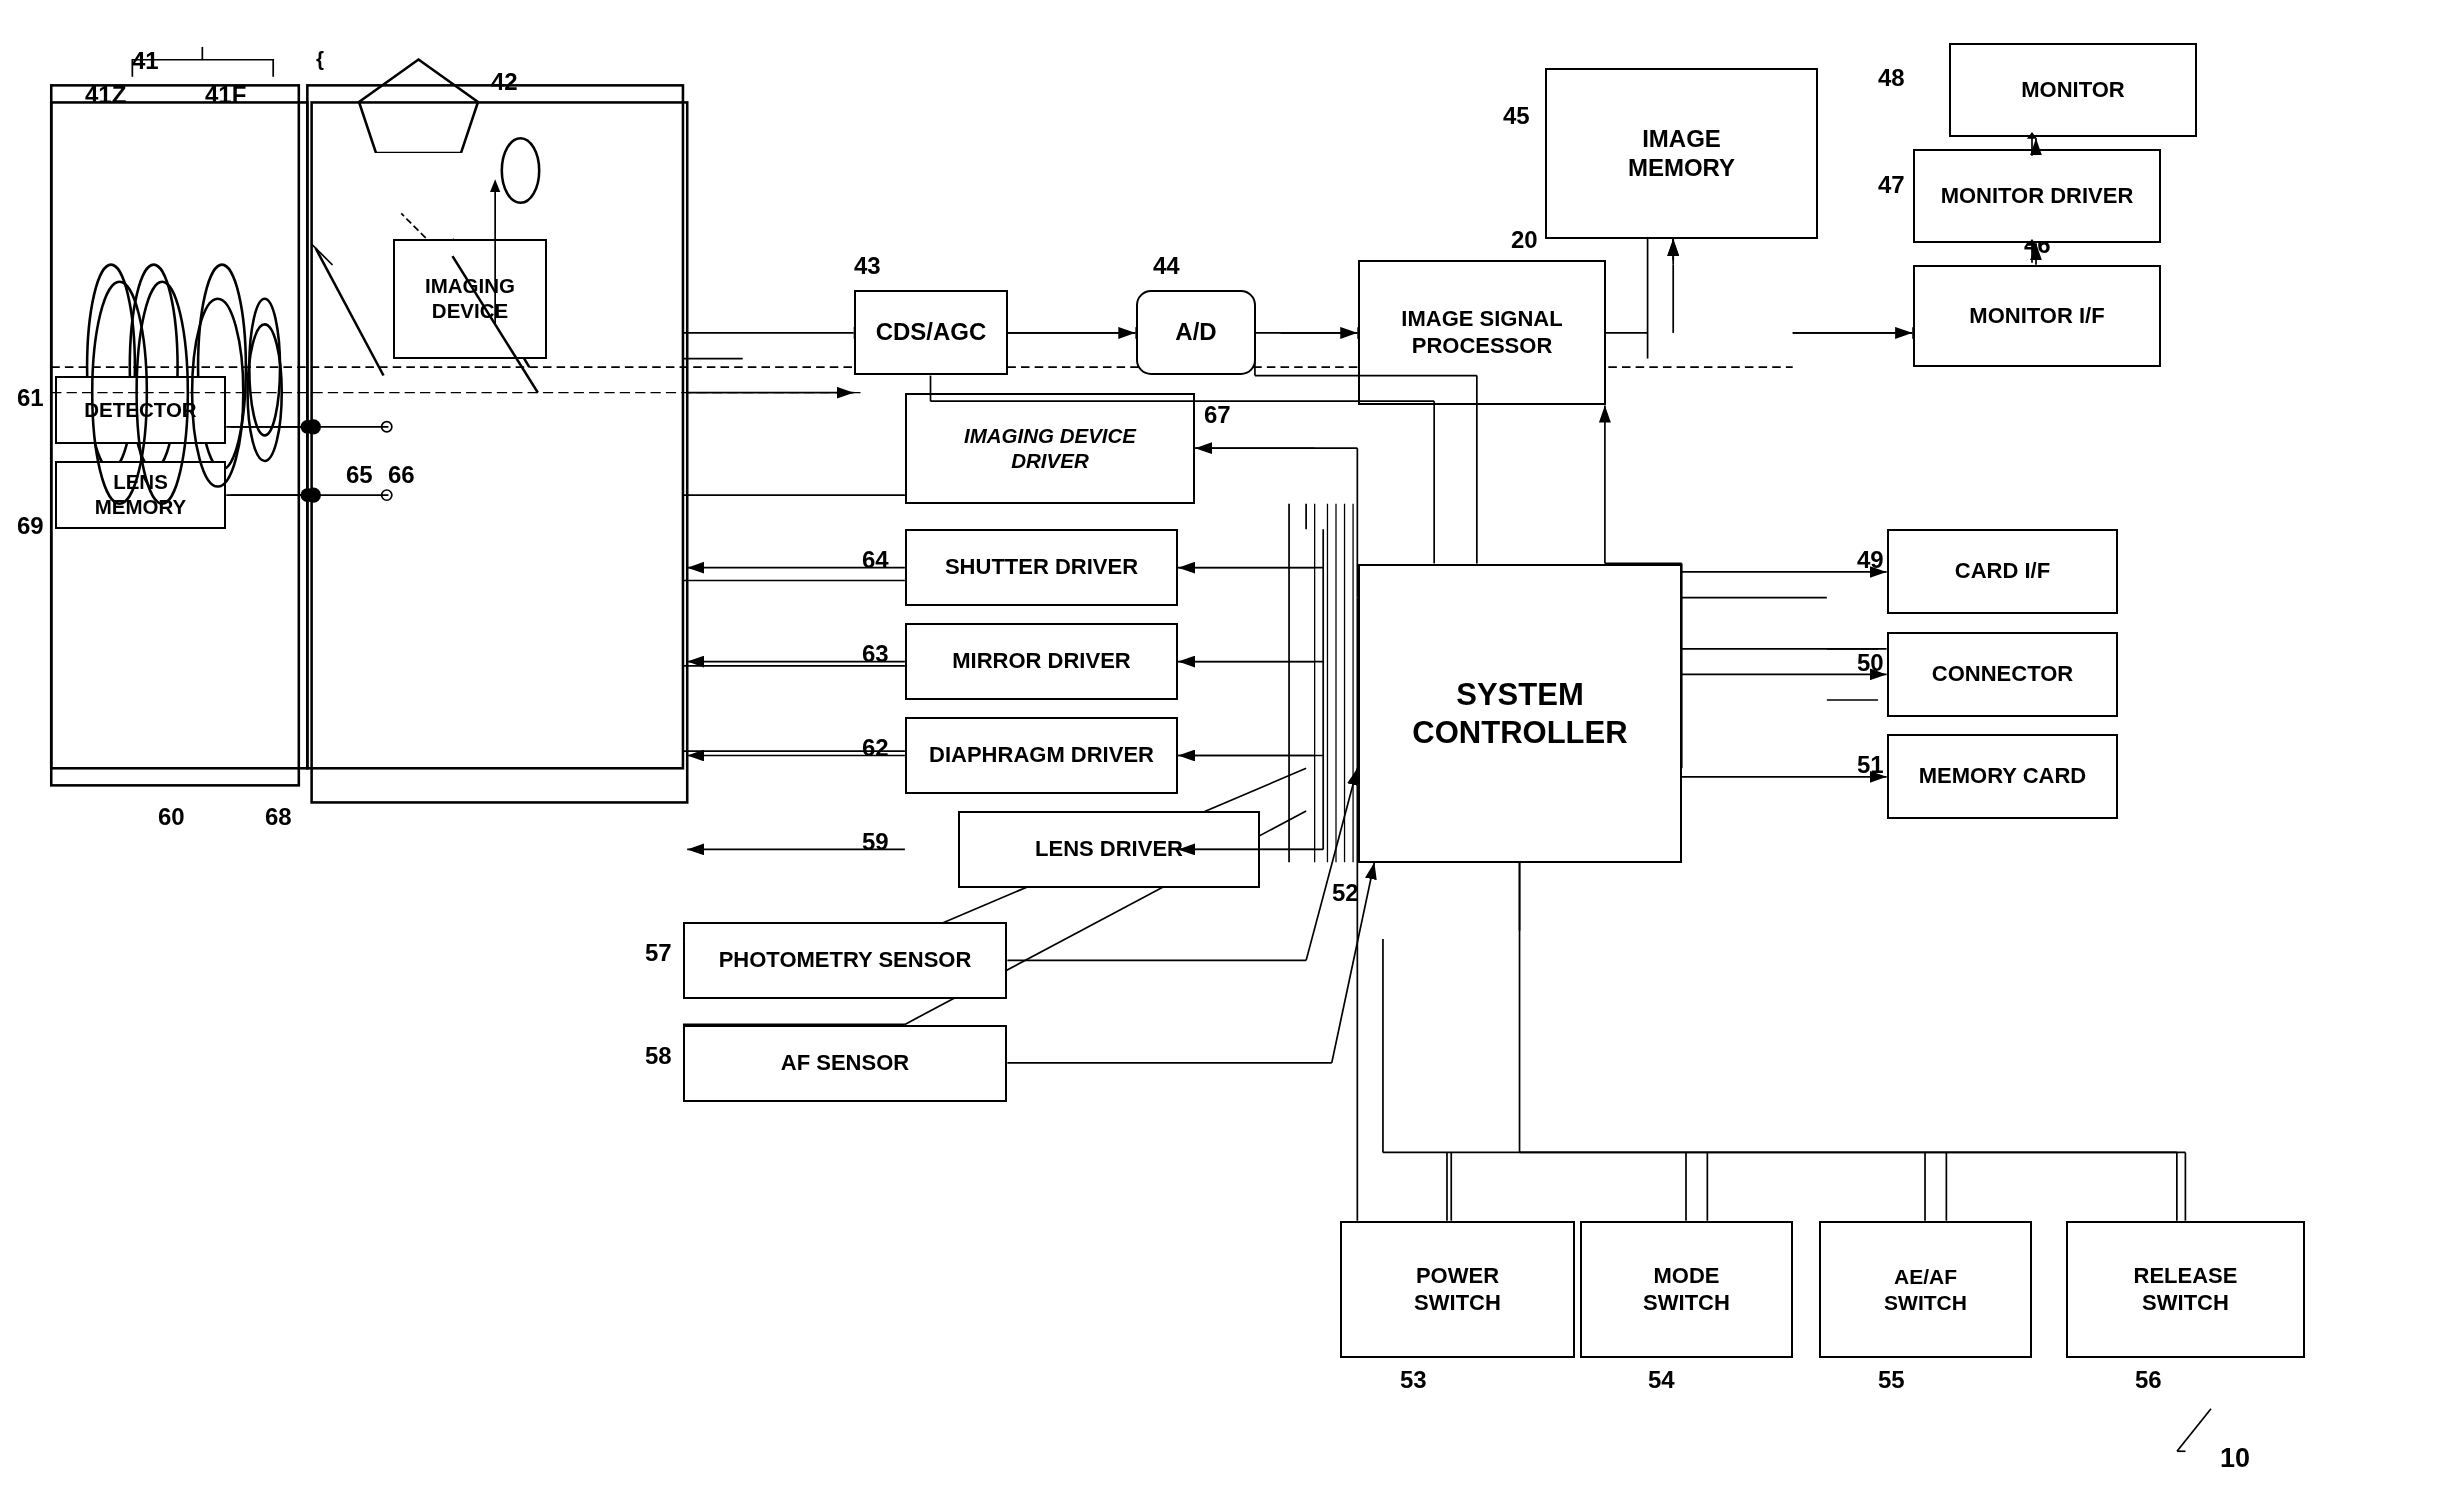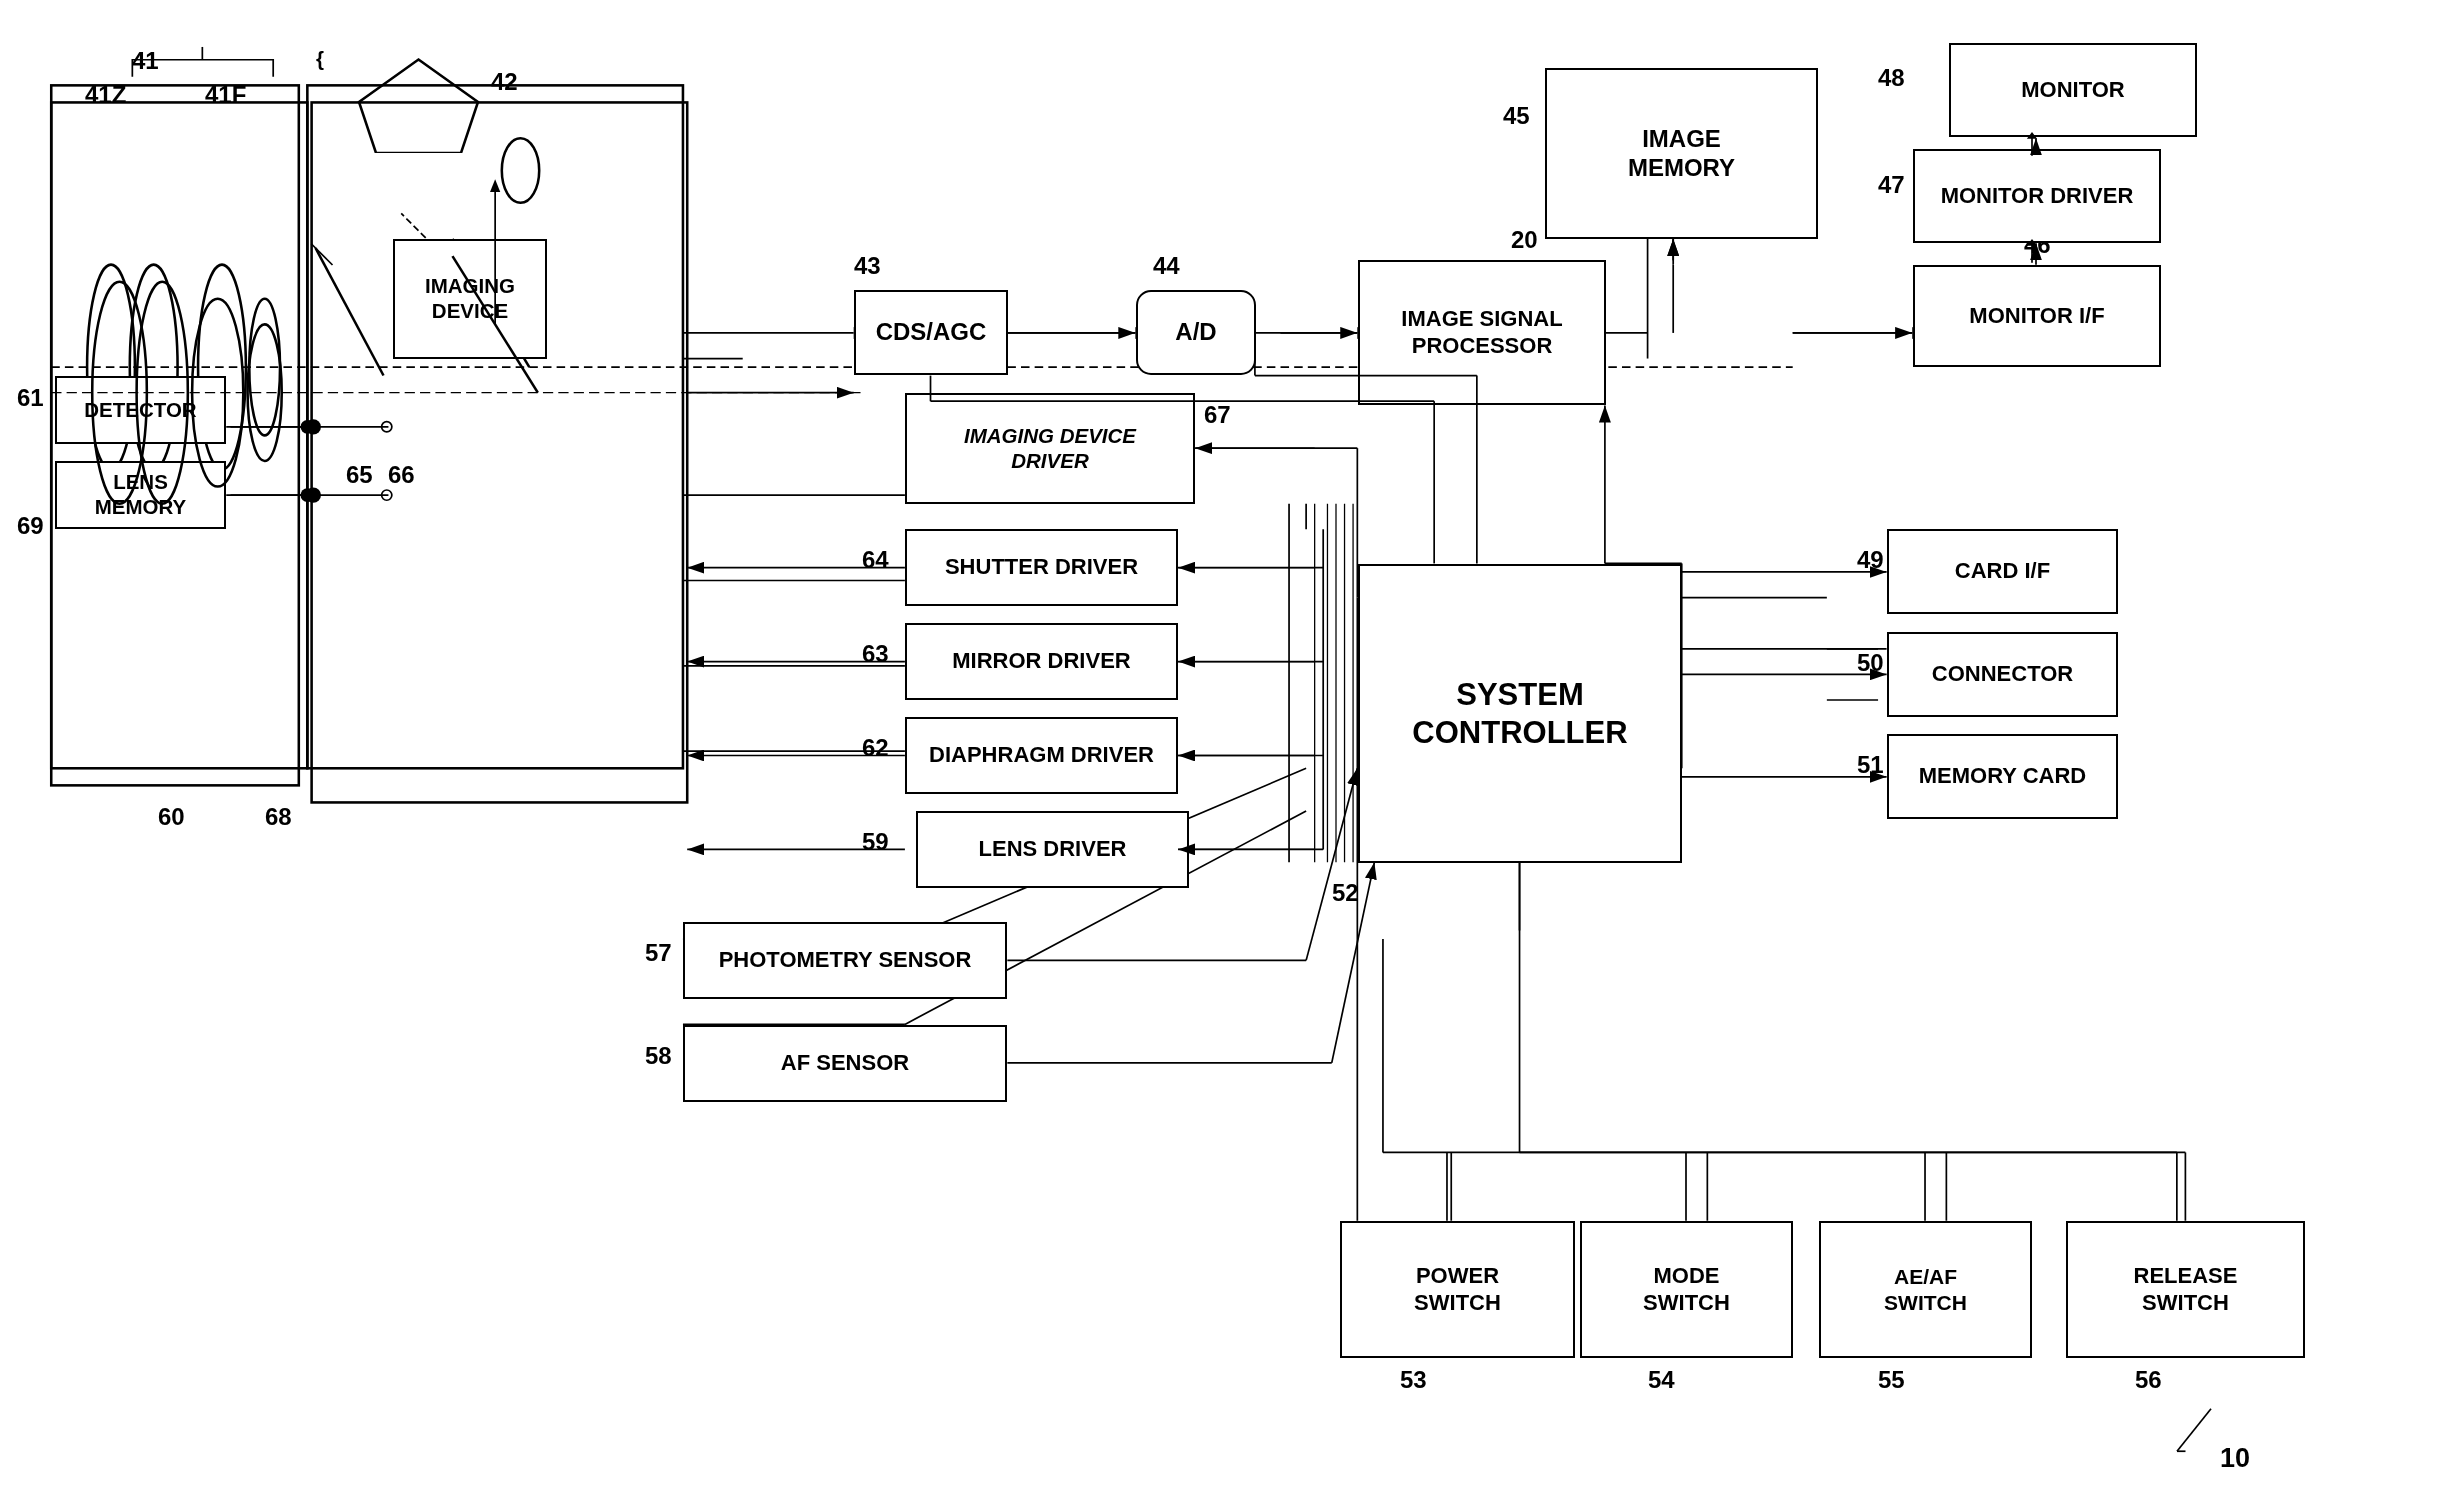--- a/index.html
+++ b/index.html
@@ -204,21 +204,21 @@
 
 <div class="box" style="left:905px; top:529px; width:273px; height:77px; font-size:22px;">SHUTTER DRIVER</div>
 <div class="label" style="left:862px; top:546px;">64</div>
 
 <div class="box" style="left:905px; top:623px; width:273px; height:77px; font-size:22px;">MIRROR DRIVER</div>
 <div class="label" style="left:862px; top:640px;">63</div>
 
 <div class="box" style="left:905px; top:717px; width:273px; height:77px; font-size:22px;">DIAPHRAGM DRIVER</div>
 <div class="label" style="left:862px; top:734px;">62</div>
 
-<div class="box" style="left:916px; top:811px; width:273px; height:77px; font-size:22px;">LENS DRIVER</div>
+<div class="box" style="left:958px; top:811px; width:302px; height:77px; font-size:22px;">LENS DRIVER</div>
 <div class="label" style="left:862px; top:828px;">59</div>
 
 <div class="box" style="left:683px; top:922px; width:324px; height:77px; font-size:22px;">PHOTOMETRY SENSOR</div>
 <div class="label" style="left:645px; top:939px;">57</div>
 
 <div class="box" style="left:683px; top:1025px; width:324px; height:77px; font-size:22px;">AF SENSOR</div>
 <div class="label" style="left:645px; top:1042px;">58</div>
 
 <div class="box" style="left:1340px; top:1221px; width:235px; height:137px; font-size:22px;">POWER<br>SWITCH</div>
 <div class="label" style="left:1400px; top:1366px;">53</div>

